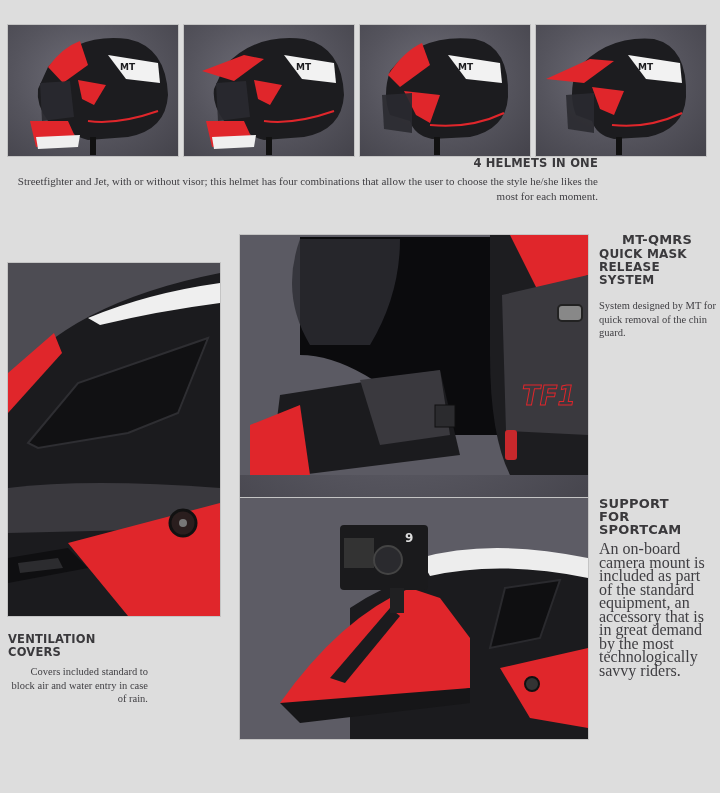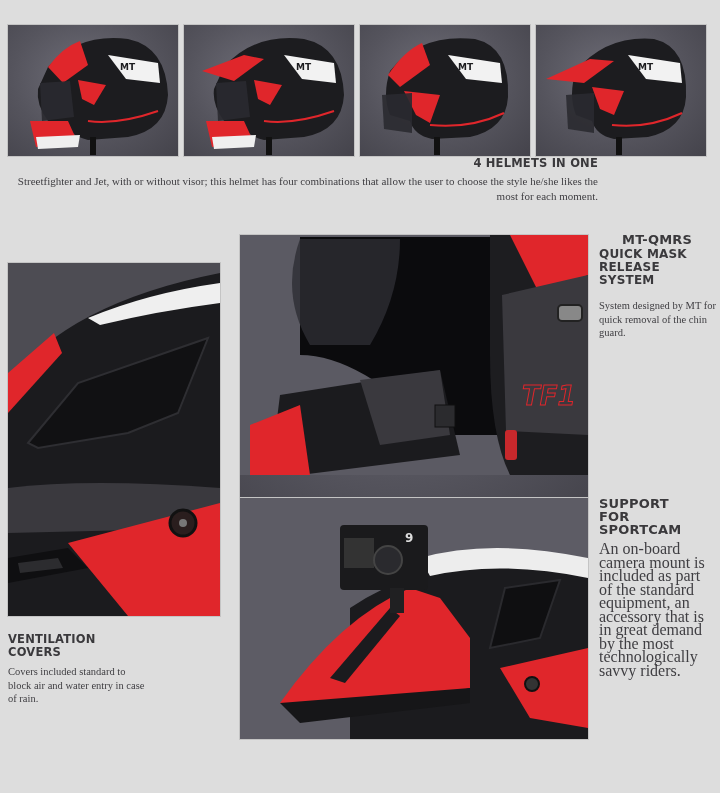--- a/index.html
+++ b/index.html
@@ -145,14 +145,14 @@
   </svg>
 </div>
 
 <div style="position:absolute;left:599px;top:497px;width:118px;">
   <div class="h" style="font-size:13px;line-height:13px;width:80px;">SUPPORT FOR SPORTCAM</div>
   <div class="p" style="font-size:16px;line-height:13.5px;margin-top:6px;">An on-board camera mount is included as part of the standard equipment, an accessory that is in great demand by the most technologically savvy riders.</div>
 </div>
 
 <div style="position:absolute;left:8px;top:600px;width:170px;margin-top:33px;">
   <div class="h" style="font-size:11.5px;line-height:13px;width:110px;">VENTILATION COVERS</div>
-  <div class="p" style="font-size:10.5px;line-height:13.5px;margin-top:6px;width:140px;">Covers included standard to block air and water entry in case of rain.</div>
+  <div class="p" style="font-size:10.5px;line-height:13.5px;margin-top:6px;width:140px;text-align:right;">Covers included standard to block air and water entry in case of rain.</div>
 </div>
 
 </body></html>

